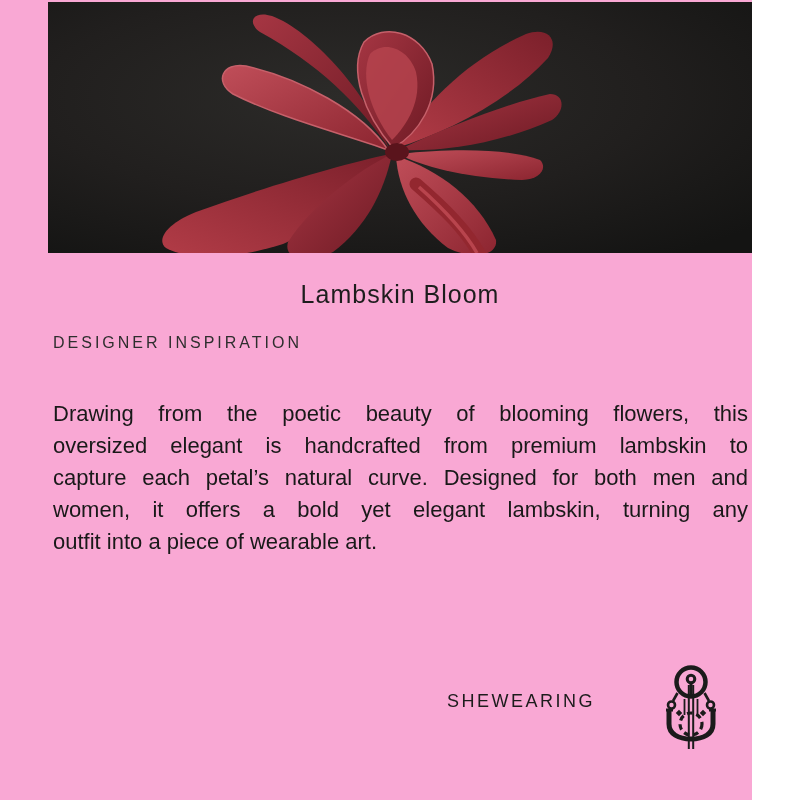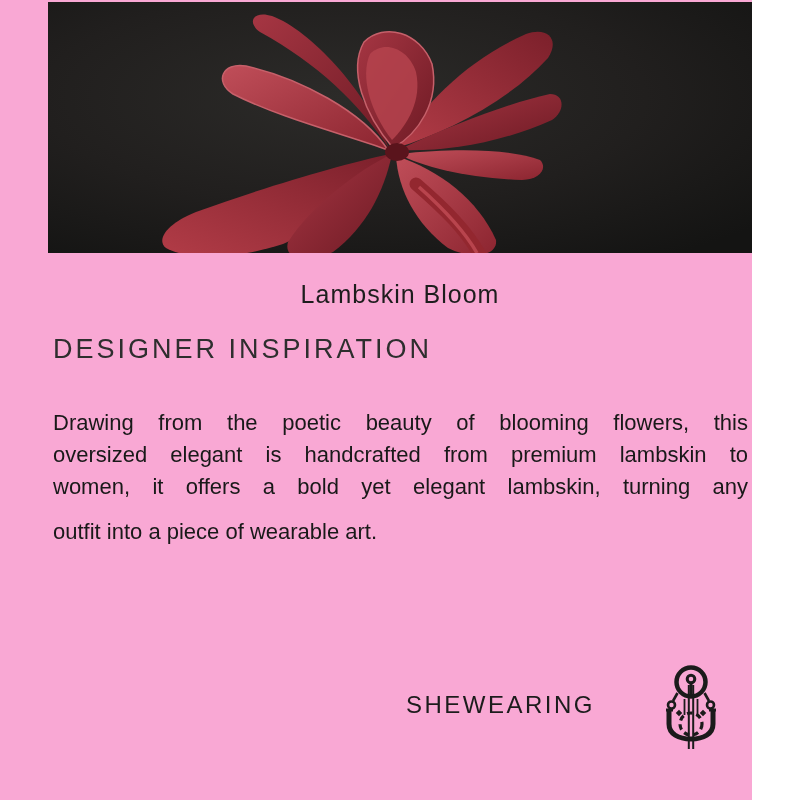--- a/index.html
+++ b/index.html
@@ -6,29 +6,29 @@
   html, body { width: 800px; height: 800px; }
   body { font-family: "Liberation Sans", sans-serif; background: #ffffff; }
   .frame { position: relative; width: 752px; height: 800px; background: #f9a8d4; overflow: hidden; text-decoration: underline; }
 
   .hero { position: absolute; left: 48px; top: 2px; width: 704px; height: 251px; background: #1d1c1b; }
   .hero svg { display: block; width: 100%; height: 100%; }
 
   .caption { position: absolute; left: 0; top: 280px; width: 800px; text-align: center;
              font-size: 25px; letter-spacing: 1px; color: #1d1d1d; font-weight: 400; }
 
-  .heading { position: absolute; left: 53px; top: 334px; font-size: 27px; letter-spacing: 3px;
+  .heading { position: absolute; left: 53px; top: 334px; font-size: 16px; letter-spacing: 3px;
              color: #2e2e2e; font-weight: 400; }
 
-  .para { position: absolute; left: 53px; top: 407px; width: 695px;
+  .para { position: absolute; left: 53px; top: 398px; width: 695px;
           font-size: 22px; line-height: 32px; color: #191919; }
   .para .jline { text-align: justify; text-align-last: justify; }
-  .para .jline.last { text-align-last: left; margin-top: 13px; }
+  .para .jline.last { text-align-last: left; }
 
-  .brand-text { position: absolute; top: 691px; right: 157px; font-size: 24px;
+  .brand-text { position: absolute; top: 691px; right: 157px; font-size: 18px;
                 letter-spacing: 2.5px; color: #1c1c1c; font-weight: 400; }
   .brand-logo { position: absolute; left: 663px; top: 665px; width: 56px; height: 86px; }
   .brand-logo svg { display: block; width: 100%; height: 100%; }
 </style>
 </head>
 <body>
 
 <div class="frame">
 
   <div class="hero">
@@ -80,20 +80,21 @@
     </svg>
   </div>
 
   <div class="caption">Lambskin Bloom</div>
 
   <div class="heading">DESIGNER INSPIRATION</div>
 
   <div class="para">
     <div class="jline">Drawing from the poetic beauty of blooming flowers, this</div>
     <div class="jline">oversized elegant is handcrafted from premium lambskin to</div>
+    <div class="jline">capture each petal’s natural curve. Designed for both men and</div>
     <div class="jline">women, it offers a bold yet elegant lambskin, turning any</div>
     <div class="jline last">outfit into a piece of wearable art.</div>
   </div>
 
   <div class="brand-text">SHEWEARING</div>
   <div class="brand-logo">
     <svg viewBox="0 0 56 86">
       <g fill="none" stroke="#1b1b1b">
 
         <circle cx="28" cy="17" r="14.5" stroke-width="4.5"></circle>

